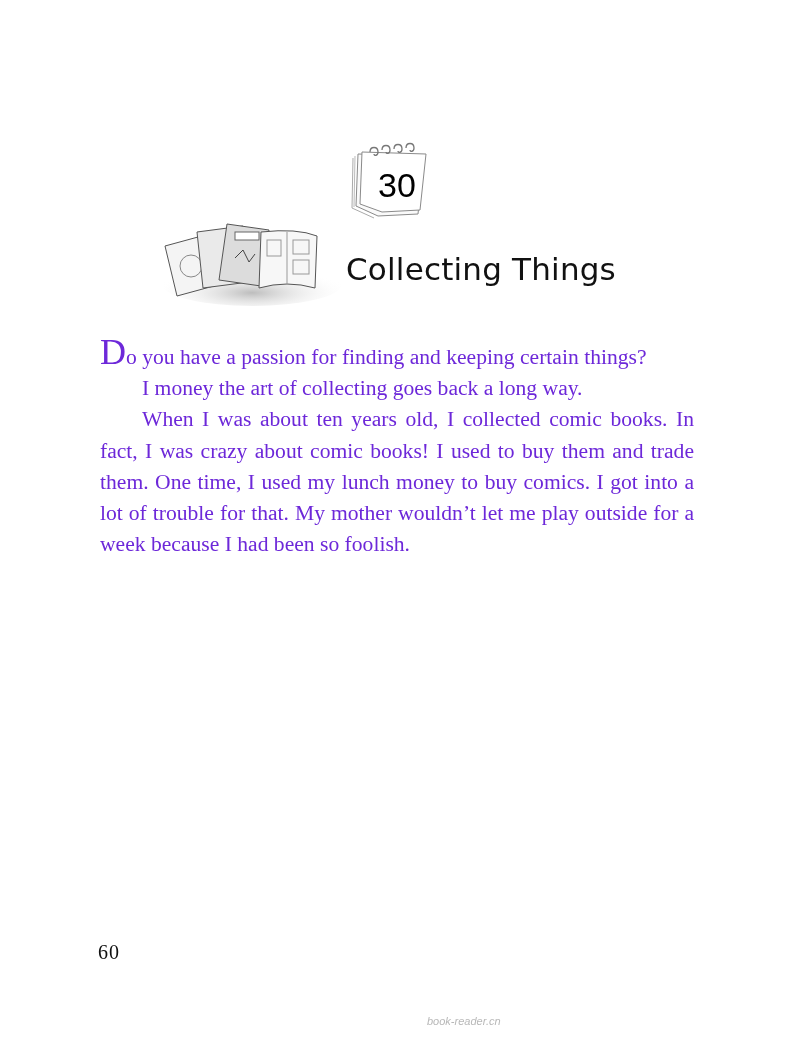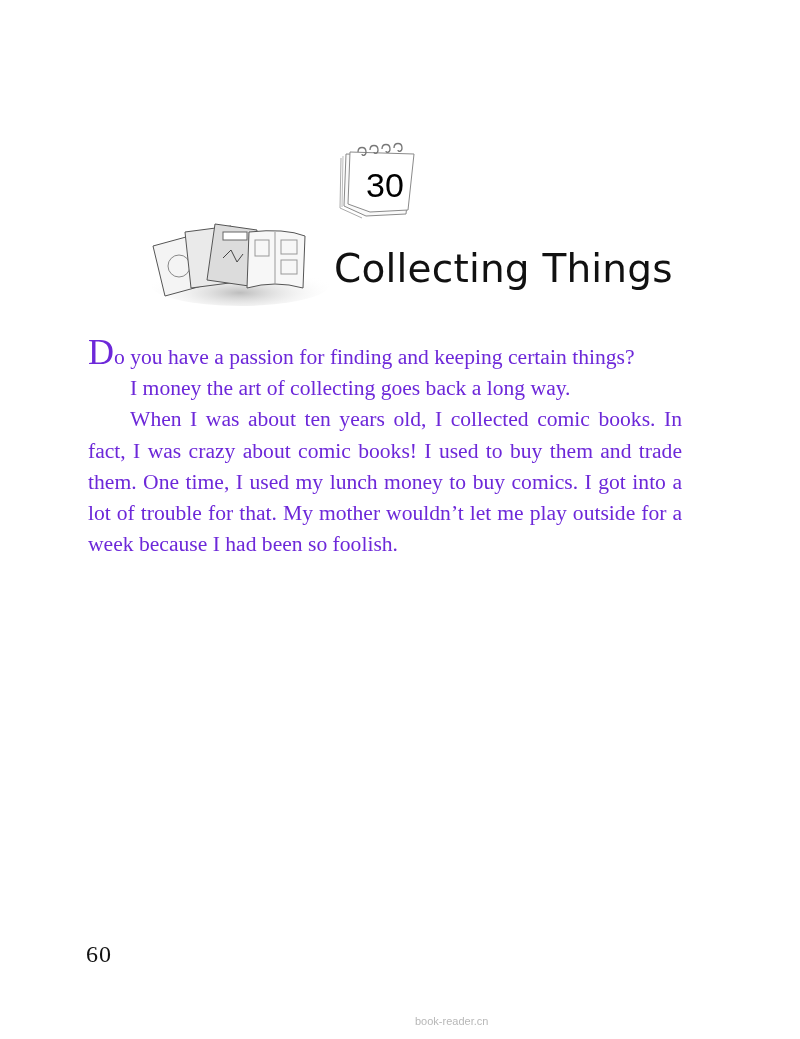--- a/index.html
+++ b/index.html
@@ -1,39 +1,39 @@
 <!DOCTYPE html>
 <html><head>
   <meta charset="utf-8">
   <style>
     html, body { margin: 0; padding: 0; background: #ffffff; }
     body { width: 800px; height: 1039px; position: relative; overflow: hidden; color: #111; }
-    .page { position: absolute; left: 0; top: 0; width: 681px; height: 1039px; background: #fff; }
+    .page { position: absolute; left: 12px; top: 0; width: 681px; height: 1039px; background: #fff; }
 
     
     .calendar { position: absolute; left: 336px; top: 136px; width: 86px; height: 84px; }
     .chapter-number { position: absolute; left: 366px; top: 166px; font-family: "Liberation Sans", sans-serif;
       font-size: 34px; color: #000; letter-spacing: 0px; }
 
     
     .comics { position: absolute; left: 145px; top: 218px; width: 185px; height: 88px; }
 
     .chapter-title { position: absolute; left: 334px; top: 247px; font-family: "DejaVu Sans", sans-serif;
-      font-size: 39px; color: #111; font-weight: normal; letter-spacing: 0.2px; margin: 0; line-height: 44px; }
+      font-size: 31px; color: #111; font-weight: normal; letter-spacing: 0.2px; margin: 0; line-height: 44px; }
 
     .body-text { position: absolute; left: 88px; top: 342px; width: 594px;
       font-family: "Liberation Serif", serif; font-size: 21.6px; line-height: 31.2px; color: #6d28d9; }
     .body-text p { margin: 0; text-align: justify; }
     .body-text p.indent { text-indent: 42px; }
     .dropcap { font-size: 36px; line-height: 20px; }
 
     .page-number { position: absolute; left: 86px; top: 941px; font-family: "Liberation Serif", serif;
-      font-size: 24px; color: #111; letter-spacing: 1px; }
+      font-size: 20px; color: #111; letter-spacing: 1px; }
     .watermark { position: absolute; left: 415px; top: 1015px; font-family: "Liberation Sans", sans-serif;
-      font-size: 11px; color: #b8b8b8; }
+      font-size: 11px; color: #b8b8b8; font-style: italic; }
   </style>
 </head>
 <body>
 
 <div class="page">
 
   <svg class="calendar" viewBox="0 0 86 84">
     <g fill="none" stroke="#8a8a8a" stroke-width="1">
       <path d="M10 18 L8 70 L30 80 L70 78 L76 20 Z" fill="#fafafa"></path>
       <path d="M14 16 L12 68 L34 76 L72 74 L78 18 Z" fill="#ffffff"></path>

